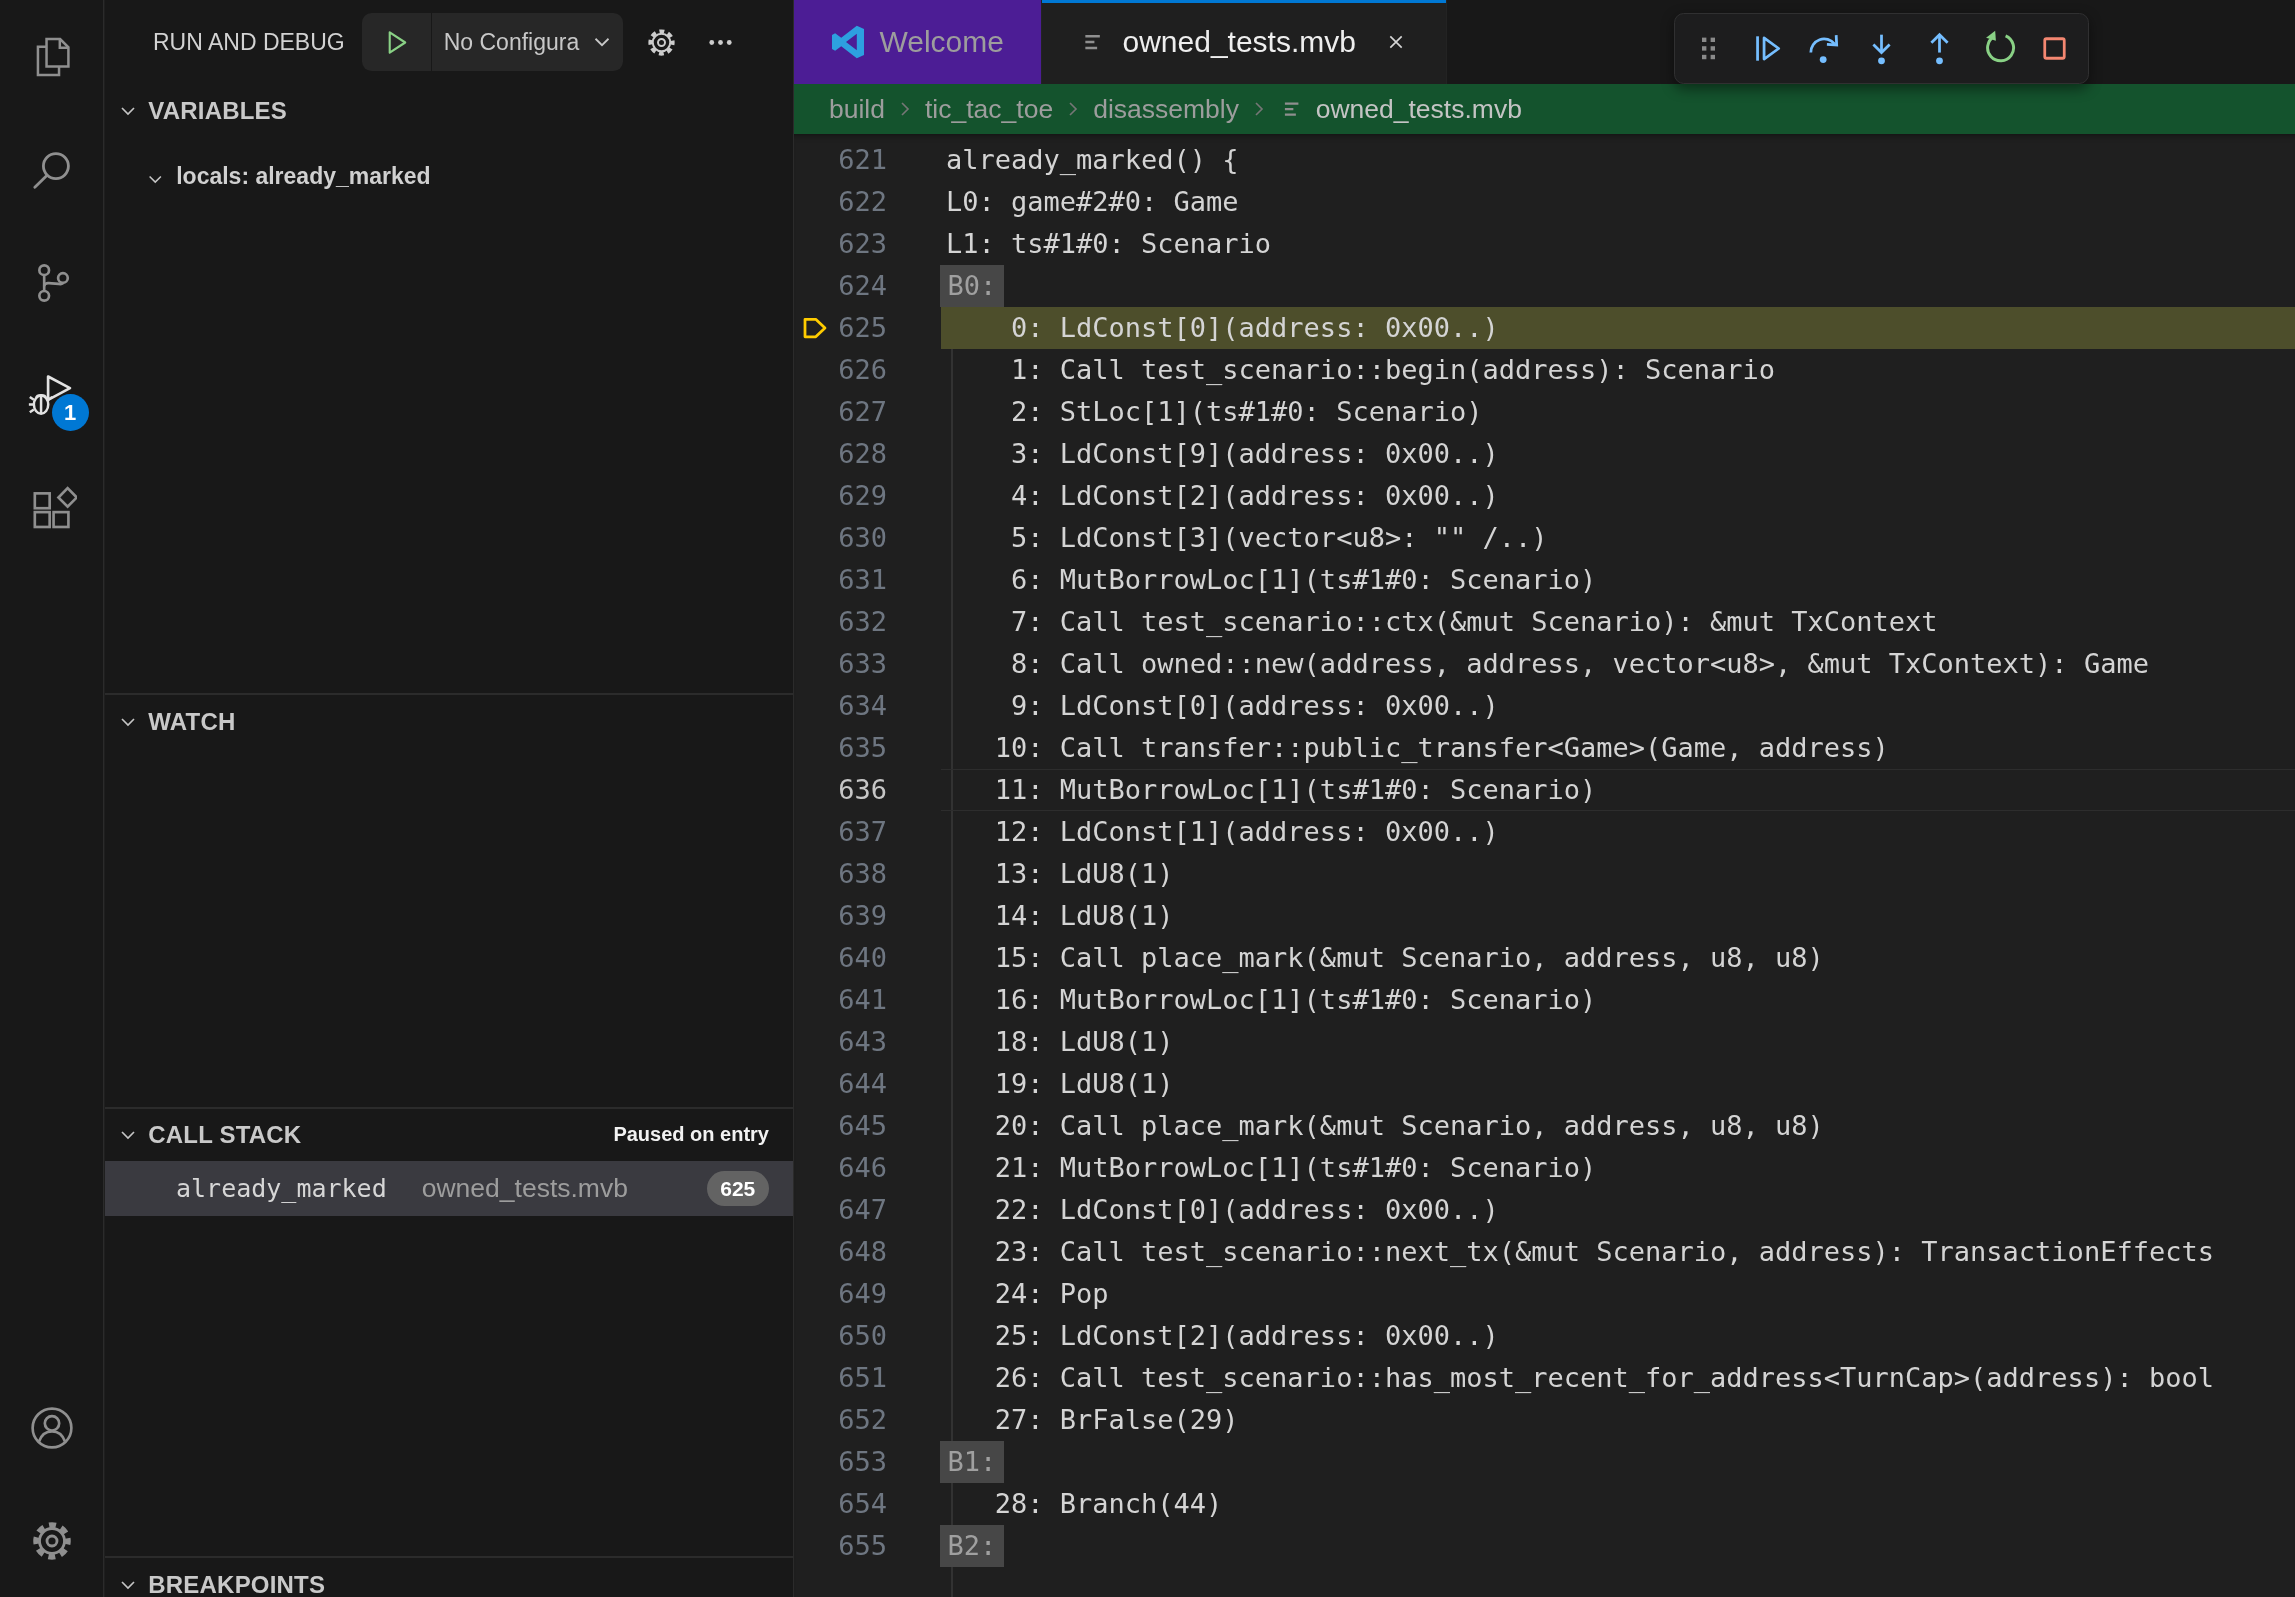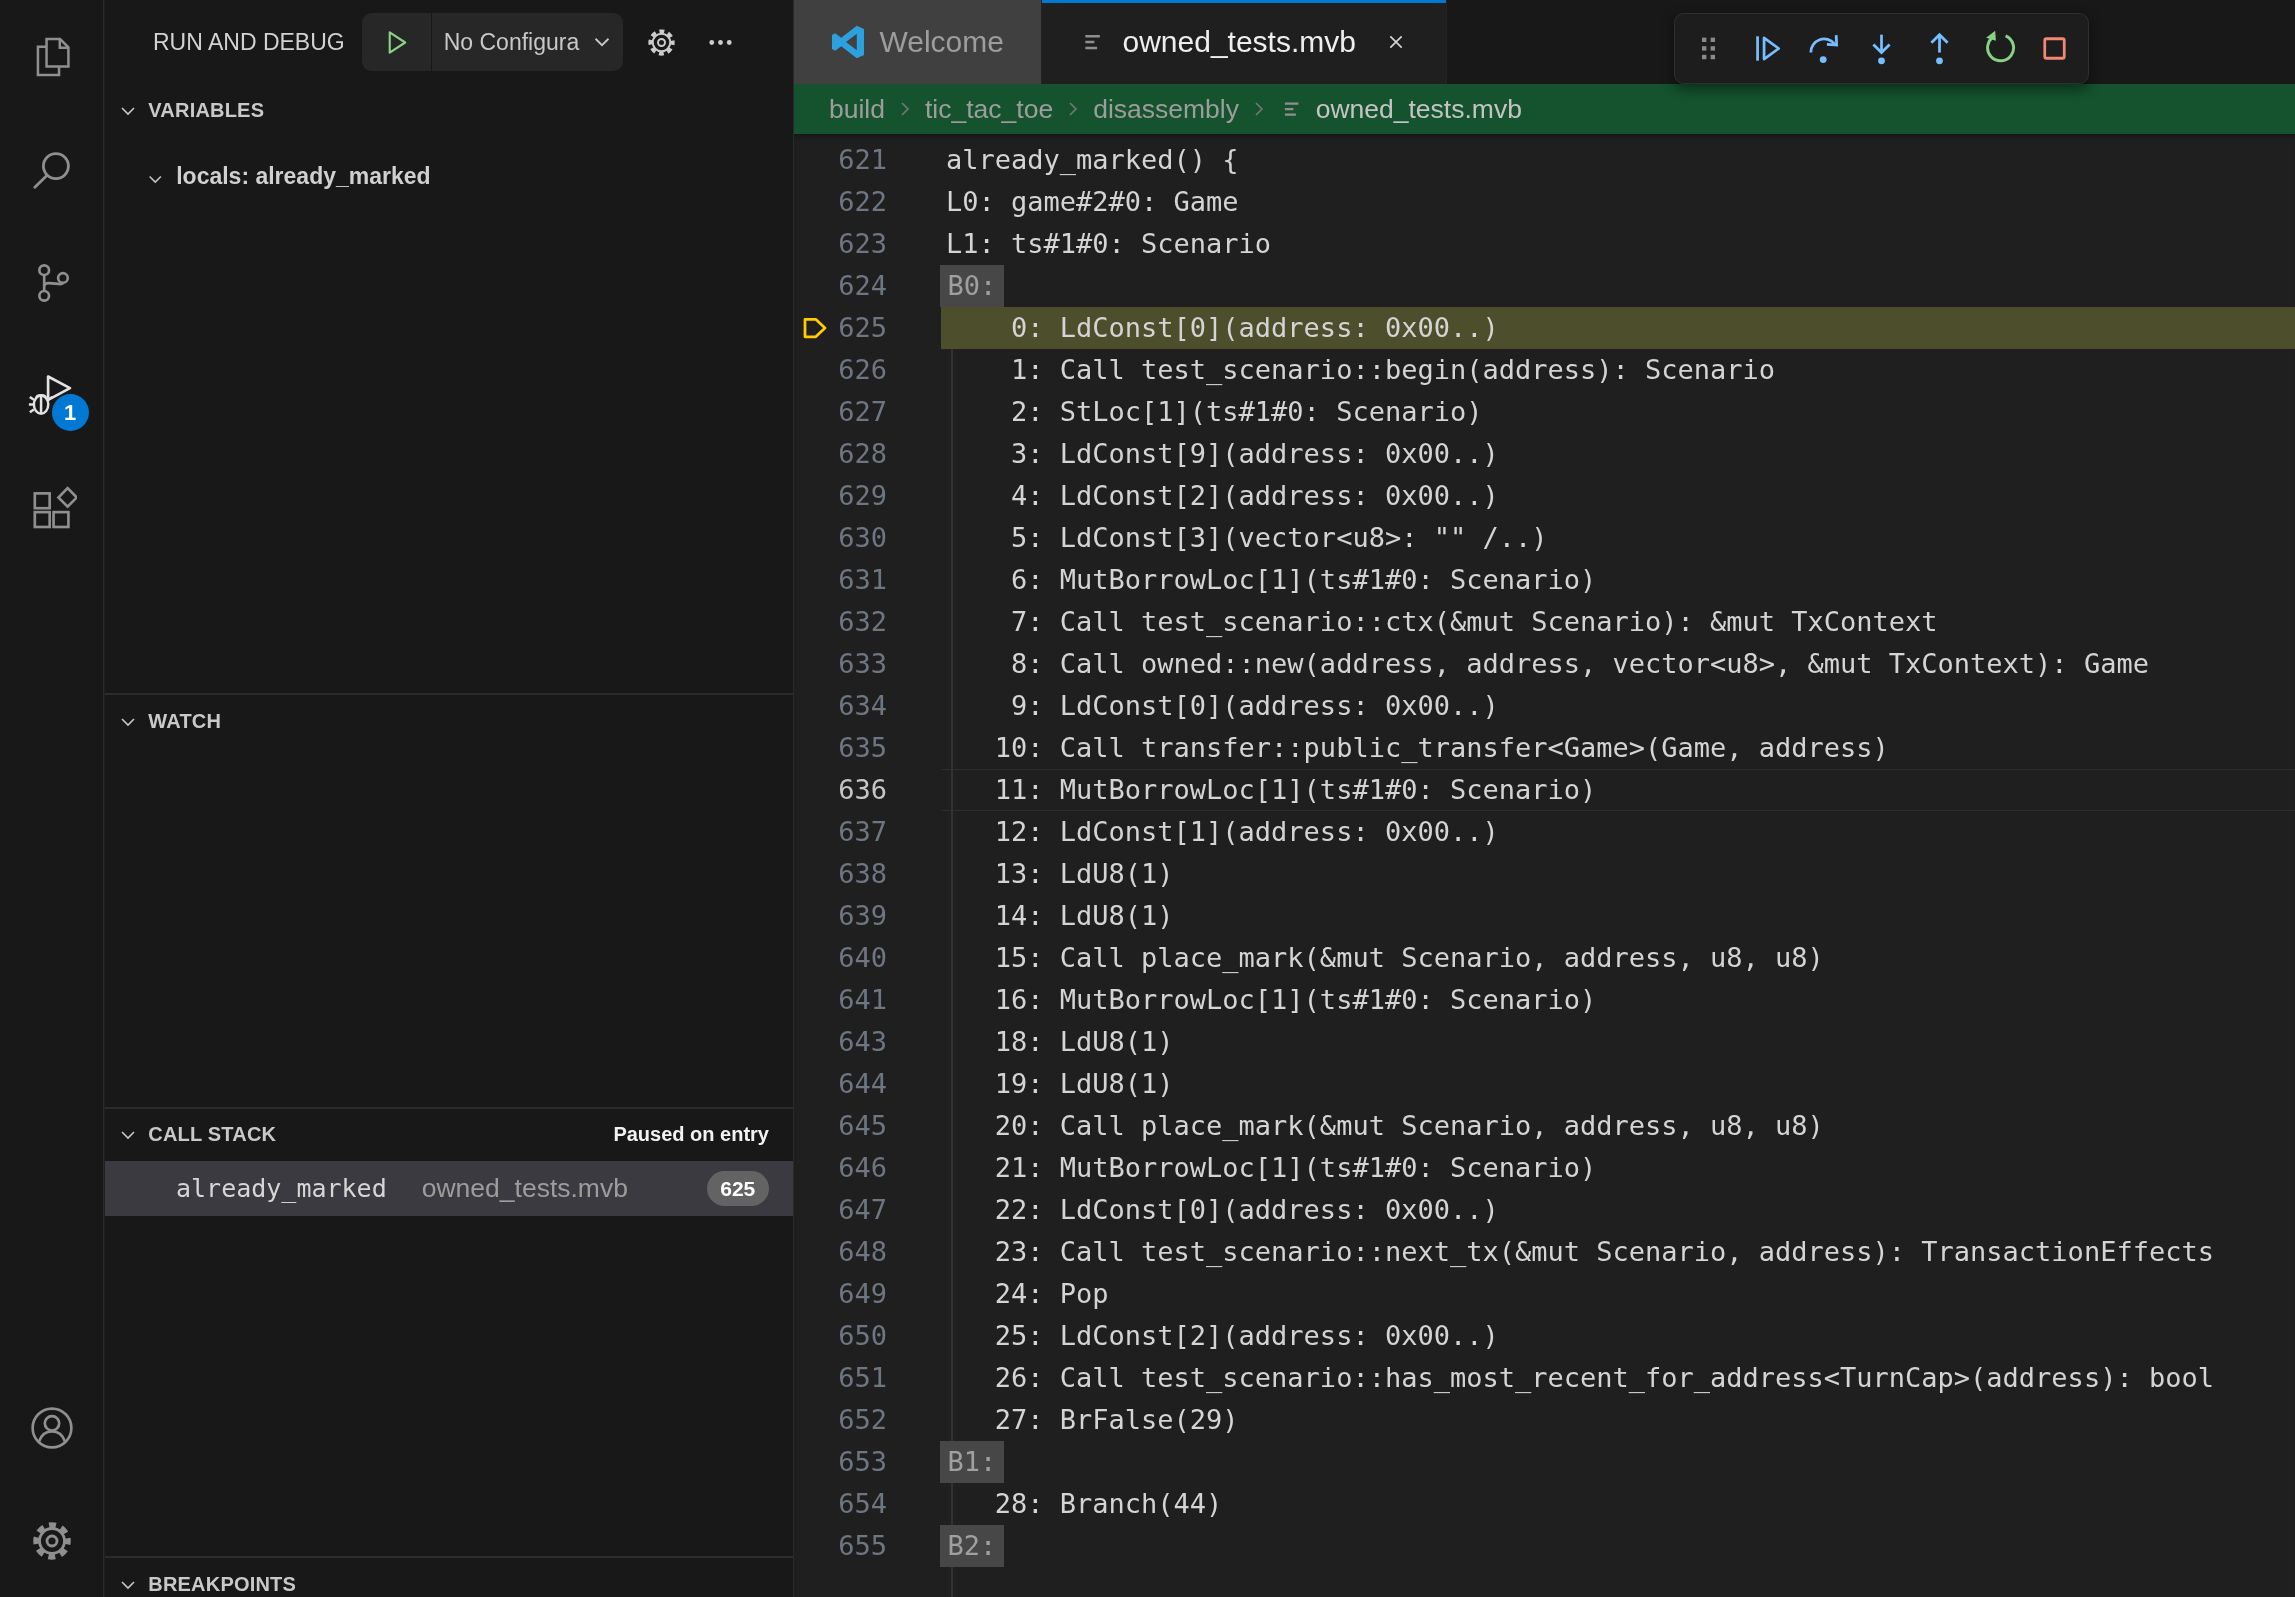--- a/index.html
+++ b/index.html
@@ -36,40 +36,40 @@
   .cfg-chevron{color:#c8c8c8;padding:0 8px 0 0;}
   .cfg-chevron svg{width:26px;height:26px;}
   .sb-iconbtn{margin-left:21px;color:#cccccc;cursor:pointer;}
   .sb-iconbtn svg{width:35px;height:35px;}
   .sb-iconbtn.more{margin-left:24px;}
 
   .sb-section{position:absolute;left:0;right:0;}
   .sec-head{display:flex;align-items:center;height:53px;padding-left:11.3px;cursor:pointer;}
   .sec-head .chev{color:#c5c5c5;margin-right:8px;}
   .sec-head .chev svg{width:24px;height:24px;}
-  .sec-title{font-weight:bold;font-size:20px;color:#c9c9c9;letter-spacing:0.2px;}
+  .sec-title{font-weight:bold;font-size:24px;color:#c9c9c9;letter-spacing:0.2px;}
   .sec-status{margin-left:auto;margin-right:24px;font-weight:bold;font-size:20px;color:#f2f2f2;}
   .scope-row{display:flex;align-items:flex-end;height:53px;padding-left:39px;cursor:pointer;}
   .scope-row .chev{color:#c5c5c5;margin-right:9.7px;}
   .scope-row .chev svg{width:22.5px;height:22.5px;}
   .scope-label{font-weight:bold;font-size:23px;color:#d0d0d0;}
   .sb-div{position:absolute;left:0;right:0;height:1.6px;background:#2b2b2b;}
 
   .frame-row{height:55px;display:flex;align-items:center;background:#3a3a40;
              padding:0 24px 0 71px;cursor:pointer;}
   .frame-name{font-family:"DejaVu Sans Mono",monospace;font-size:25px;color:#d6d6d6;white-space:nowrap;}
   .frame-file{font-size:26.5px;color:#9d9d9d;margin-left:35px;white-space:nowrap;}
   .frame-badge{margin-left:auto;background:#636363;color:#ffffff;font-size:21px;font-weight:bold;
                border-radius:24px;padding:7.2px 13.7px;line-height:1;}
 
   
   .editor{position:absolute;left:794px;top:0;right:0;bottom:0;background:#1f1f1f;}
   .tabbar{position:absolute;top:0;left:0;right:0;height:84px;background:#181818;display:flex;z-index:2;}
   .tab{display:flex;align-items:center;padding:0 37px;border-right:1.6px solid #232323;
-       background:#404040;color:#9d9d9d;cursor:pointer;position:relative;box-sizing:border-box;}
+       background:#4c1d95;color:#9d9d9d;cursor:pointer;position:relative;box-sizing:border-box;}
   .tab.active{background:#1f1f1f;color:#eeeeee;}
   .tab.active::before{content:"";position:absolute;top:0;left:0;right:0;height:3.2px;background:#0078d4;}
   .tab .t-icon{margin-right:14.5px;display:flex;}
   .tab .t-icon svg{width:34px;height:34px;}
   .tab .t-icon.lines{color:#8f8f8f;}
   .tab .t-icon.lines svg{width:29px;height:29px;}
   .tab-title{font-size:30px;white-space:nowrap;}
   .tab-close{margin-left:27px;color:#d6d6d6;cursor:pointer;}
   .tab-close svg{width:26px;height:26px;}
 

